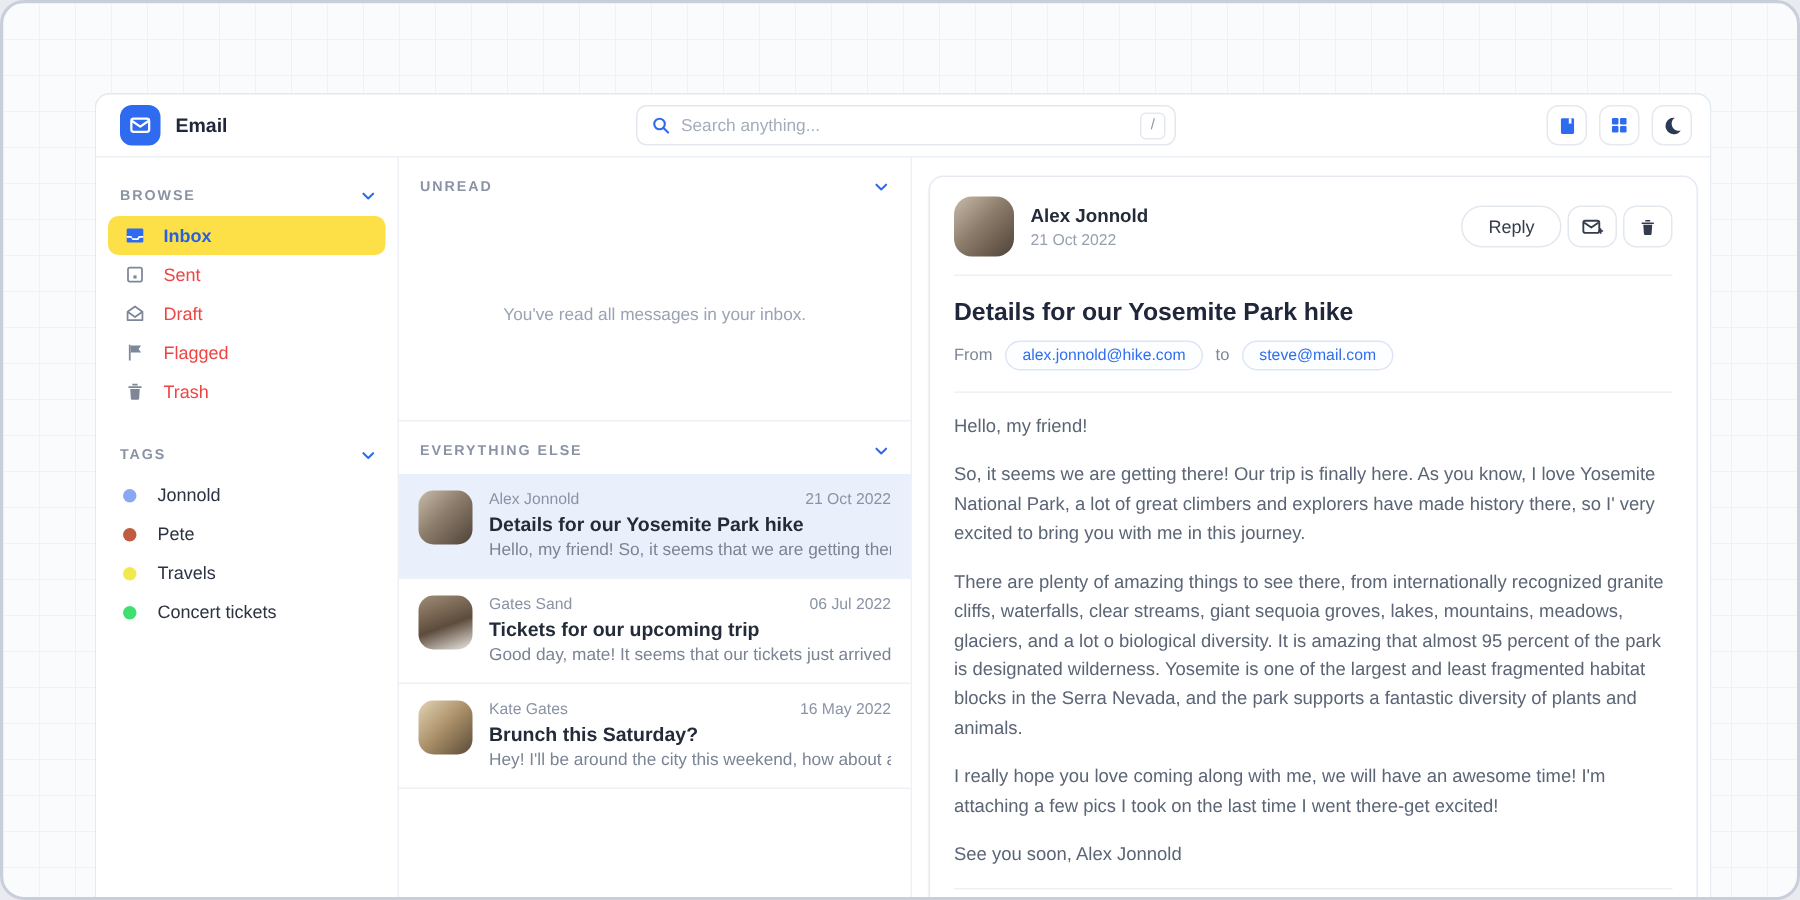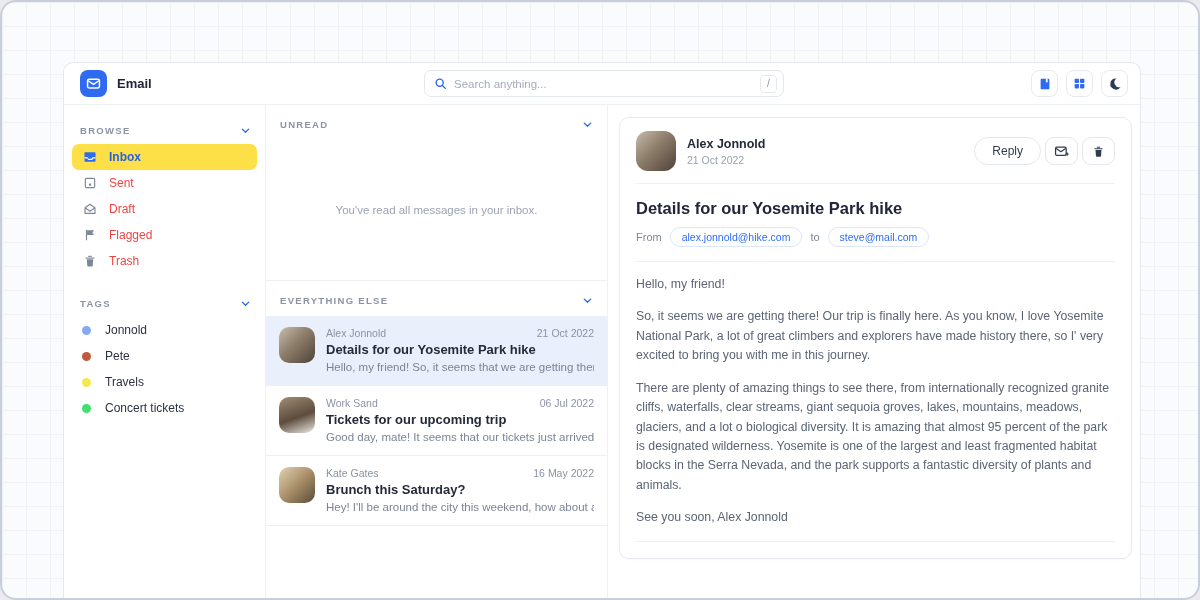--- a/index.html
+++ b/index.html
@@ -244,21 +244,21 @@
             </div>
             <div class="msg-subject">Details for our Yosemite Park hike</div>
             <div class="msg-preview">Hello, my friend! So, it seems that we are getting there...</div>
           </div>
         </div>
 
         <div class="msg">
           <div class="avatar av-pete"></div>
           <div class="msg-body">
             <div class="msg-top">
-              <span class="msg-sender">Work Sand</span>
+              <span class="msg-sender">Gates Sand</span>
               <span class="msg-date">06 Jul 2022</span>
             </div>
             <div class="msg-subject">Tickets for our upcoming trip</div>
             <div class="msg-preview">Good day, mate! It seems that our tickets just arrived...</div>
           </div>
         </div>
 
         <div class="msg">
           <div class="avatar av-kate"></div>
           <div class="msg-body">
@@ -309,20 +309,21 @@
             <span class="from-label">From</span>
             <span class="chip">alex.jonnold@hike.com</span>
             <span class="from-label">to</span>
             <span class="chip">steve@mail.com</span>
           </div>
 
           <div class="body-text">
             <p>Hello, my friend!</p>
             <p>So, it seems we are getting there! Our trip is finally here. As you know, I love Yosemite National Park, a lot of great climbers and explorers have made history there, so I' very excited to bring you with me in this journey.</p>
             <p>There are plenty of amazing things to see there, from internationally recognized granite cliffs, waterfalls, clear streams, giant sequoia groves, lakes, mountains, meadows, glaciers, and a lot o biological diversity. It is amazing that almost 95 percent of the park is designated wilderness. Yosemite is one of the largest and least fragmented habitat blocks in the Serra Nevada, and the park supports a fantastic diversity of plants and animals.</p>
+            <p>I really hope you love coming along with me, we will have an awesome time! I'm attaching a few pics I took on the last time I went there-get excited!</p>
             <p>See you soon, Alex Jonnold</p>
           </div>
 
           <div class="att-divider"></div>
 
         </div>
       </div>
 
     </div>
   </div>

